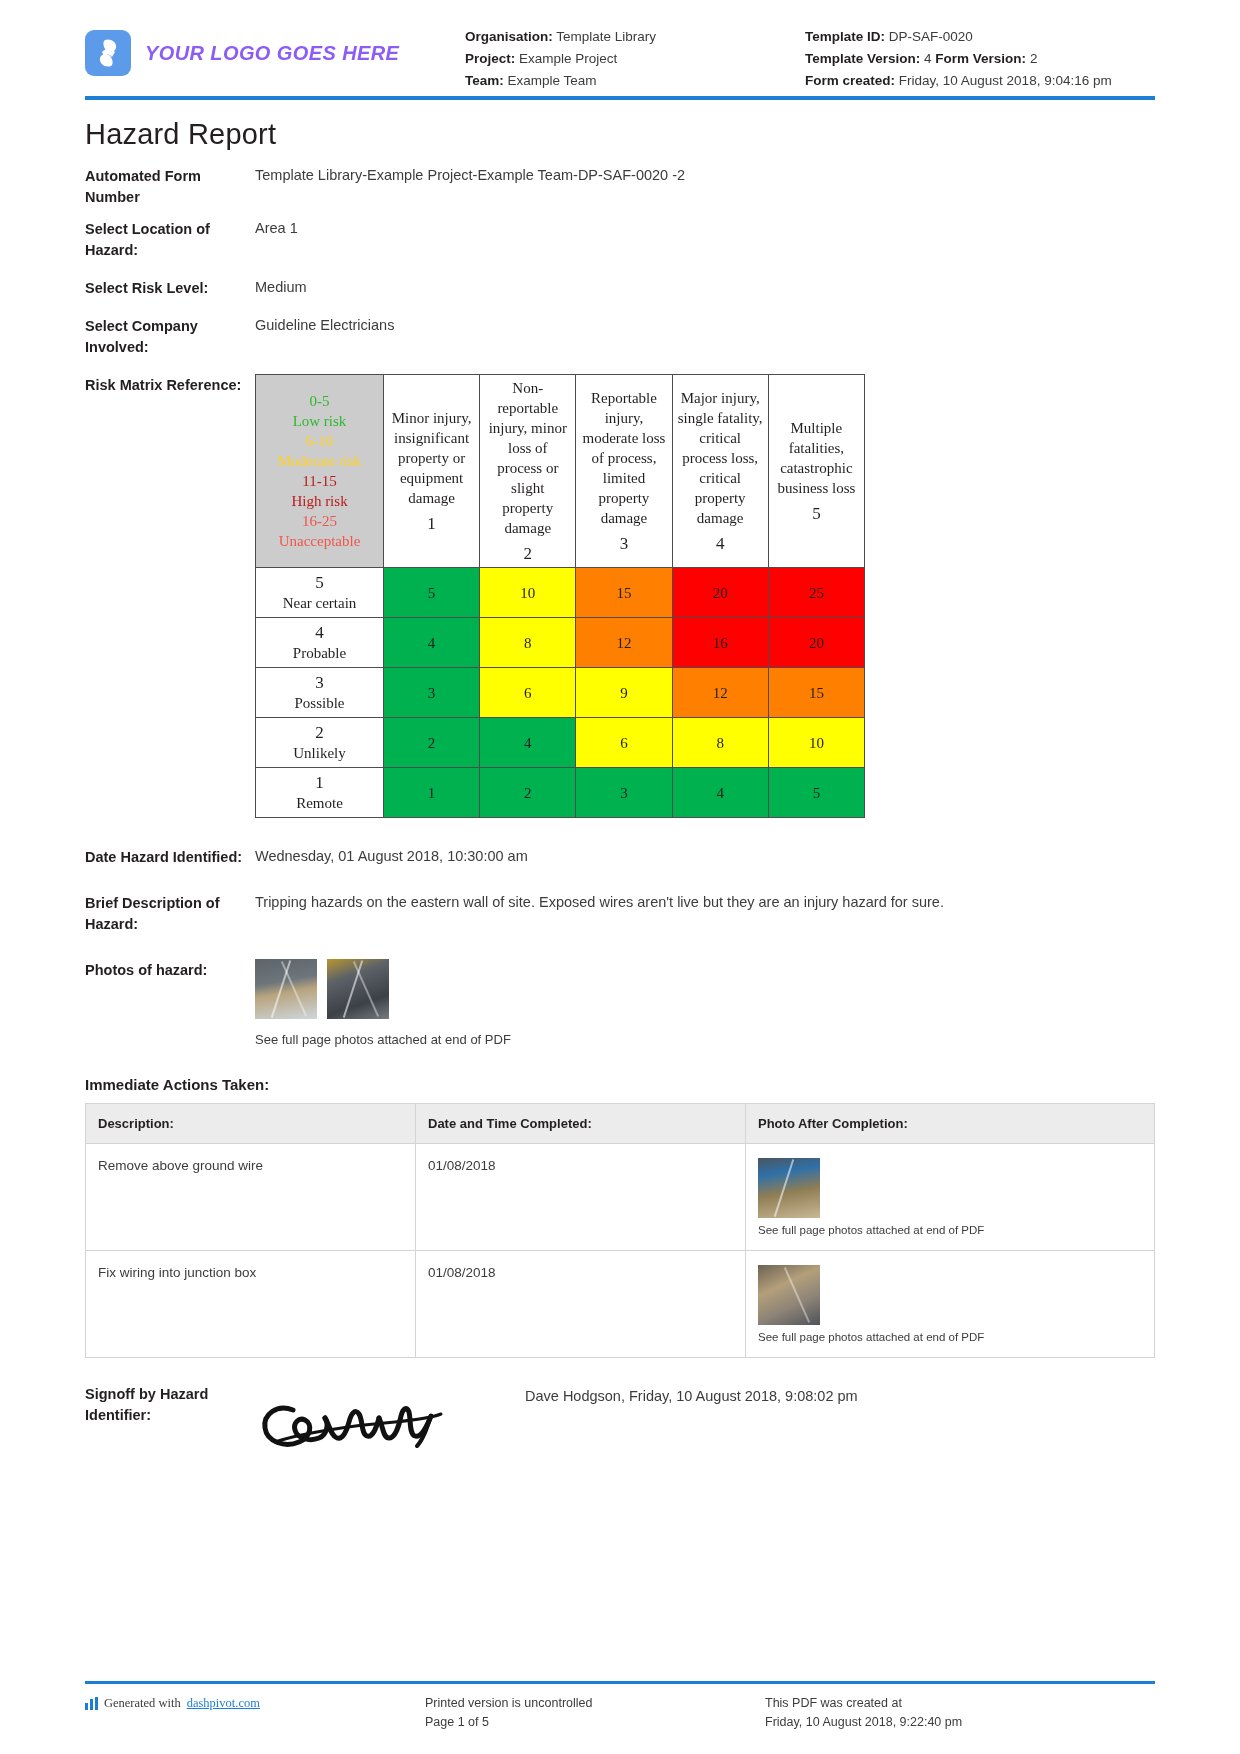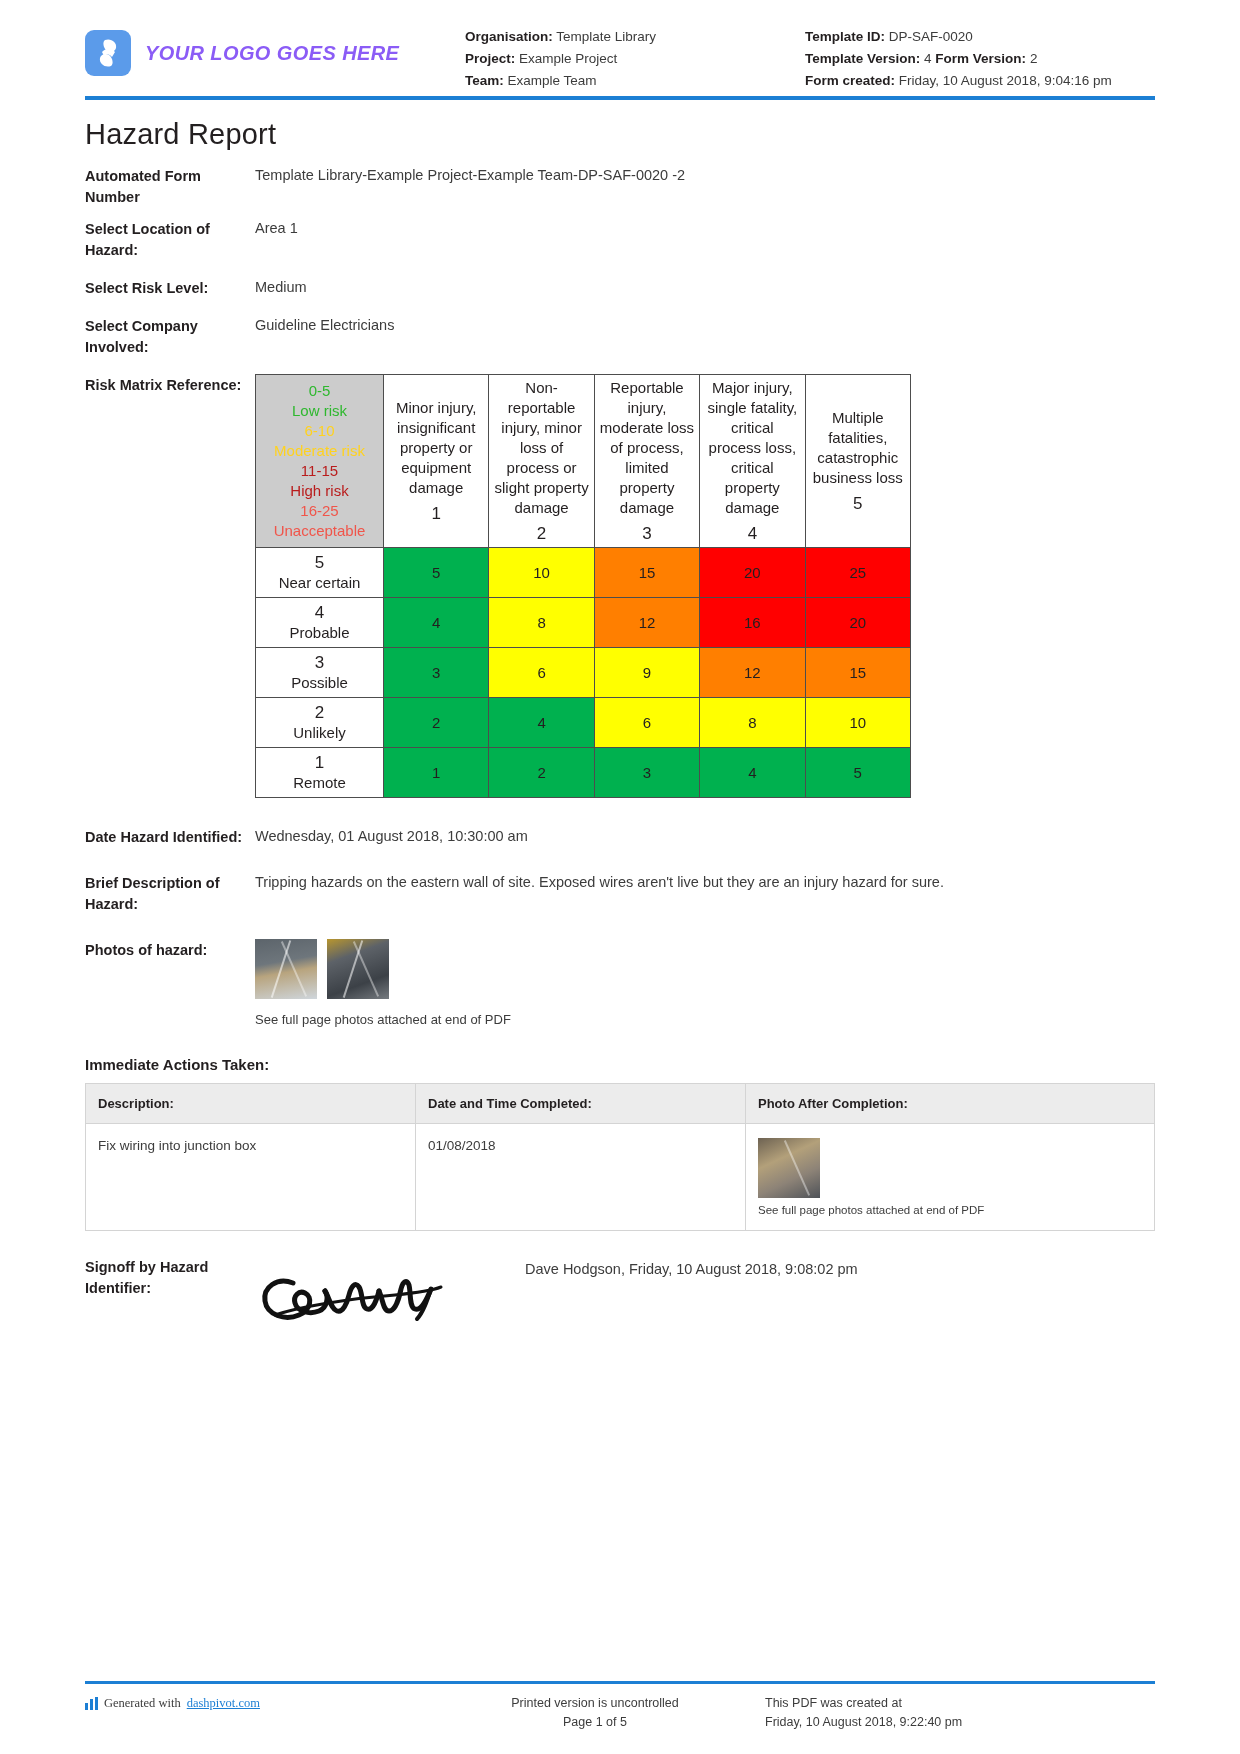--- a/index.html
+++ b/index.html
@@ -93,22 +93,23 @@
     font-size: 14.5px;
     line-height: 21px;
     color: #3c3c3c;
   }
   .field-row.tight { margin-bottom: 10px; }
 
   
   .matrix-wrap { flex: 1 1 auto; }
   table.matrix {
     border-collapse: collapse;
-    width: 656px;
+    width: 610px;
     table-layout: fixed;
+    font-family: Liberation Serif, serif;
   }
   table.matrix td {
     border: 1px solid #4d4d4d;
     text-align: center;
     vertical-align: middle;
     font-size: 15px;
     line-height: 20px;
     padding: 3px 4px;
   }
   td.legend-cell {
@@ -210,21 +211,21 @@
   .footer-rule {
     position: absolute; left: 85px; right: 85px; bottom: 70px;
     height: 3px; background: #1c7fd4;
   }
   .footer {
     position: absolute; left: 85px; right: 85px; bottom: 22px;
     display: flex; align-items: flex-start;
     font-size: 12.5px; color: #3c3c3c; line-height: 19px;
   }
   .footer-left { flex: 0 0 340px; display: flex; align-items: center; gap: 6px; font-family: Liberation Serif, serif; }
-  .footer-mid { flex: 0 0 340px; text-align: center; }
+  .footer-mid { flex: 0 0 340px; }
   .footer-right { flex: 1 1 auto; }
   .footer a { color: #1c7fd4; text-decoration: underline; }
   .bars { display: inline-flex; align-items: flex-end; gap: 2px; height: 13px; }
   .bars i { display: block; width: 3px; background: #1c7fd4; }
   .bars i:nth-child(1){ height: 7px; }
   .bars i:nth-child(2){ height: 11px; }
   .bars i:nth-child(3){ height: 13px; }
 </style>
 </head>
 <body>
@@ -439,20 +440,30 @@
     <table class="actions">
       <thead>
         <tr>
           <th class="col-desc">Description:</th>
           <th class="col-date">Date and Time Completed:</th>
           <th>Photo After Completion:</th>
         </tr>
       </thead>
       <tbody>
         <tr>
+          <td>Remove above ground wire</td>
+          <td>01/08/2018</td>
+          <td>
+            <div class="photo-thumb ph-c">
+              <span class="streak"></span>
+            </div>
+            <div class="cell-caption">See full page photos attached at end of PDF</div>
+          </td>
+        </tr>
+        <tr>
           <td>Fix wiring into junction box</td>
           <td>01/08/2018</td>
           <td>
             <div class="photo-thumb ph-d">
               <span class="streak2"></span>
             </div>
             <div class="cell-caption">See full page photos attached at end of PDF</div>
           </td>
         </tr>
       </tbody>

